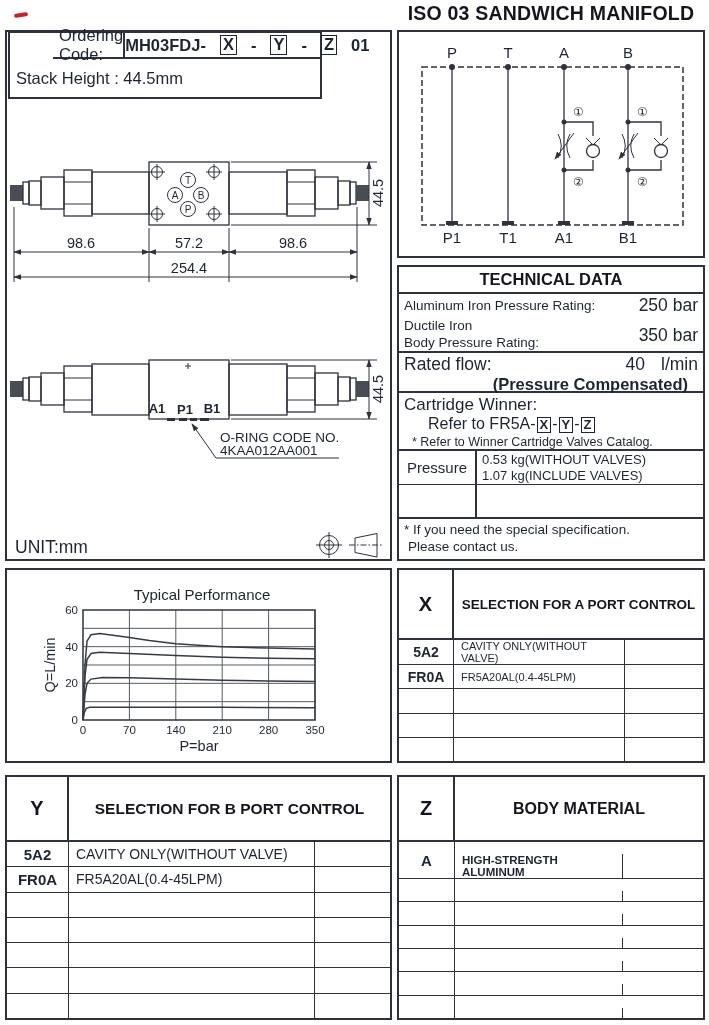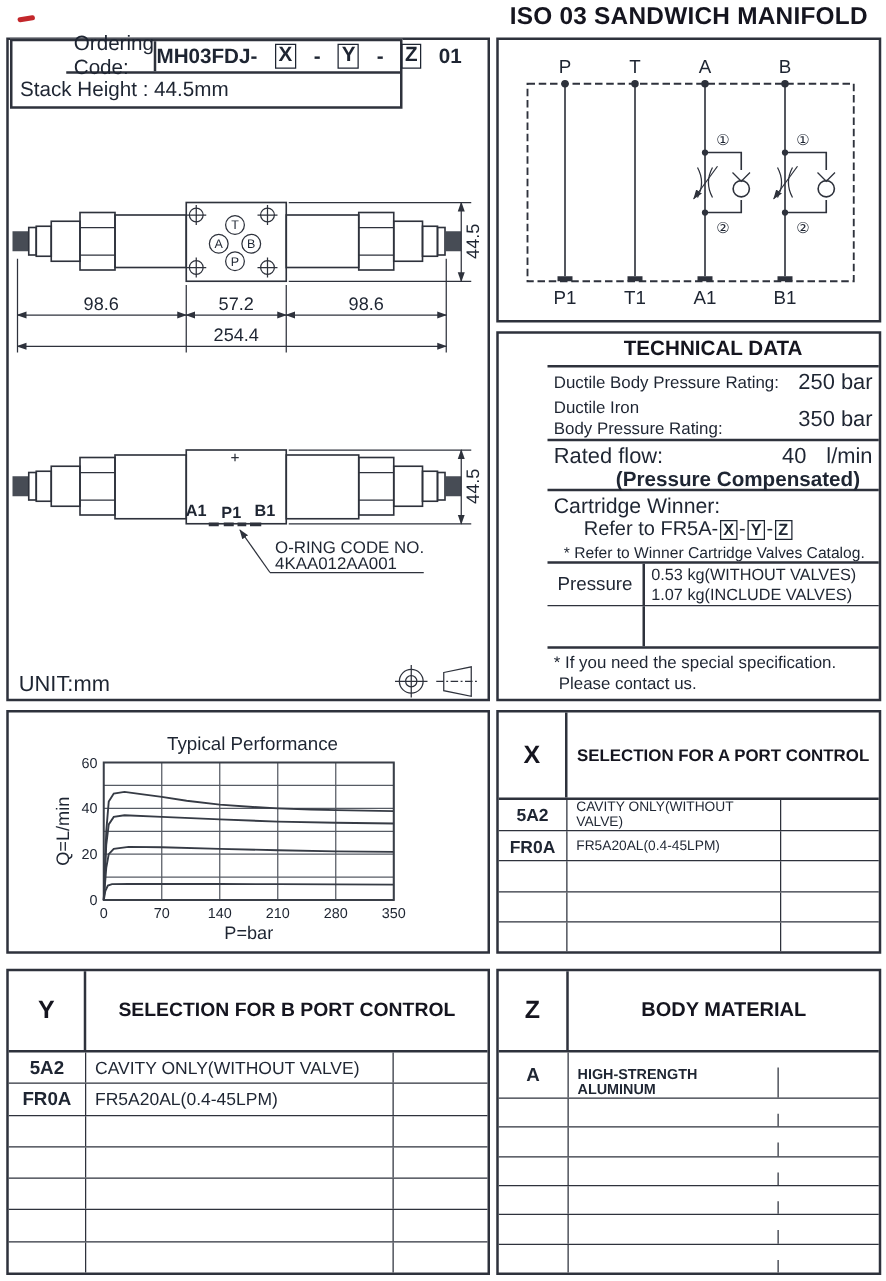--- a/index.html
+++ b/index.html
@@ -13,37 +13,37 @@
   #page{position:relative;width:709px;height:1025px;background:#fff;overflow:hidden;}
 
   .panel{position:absolute;border:2px solid var(--line);background:#fff;}
 
   
   #red-mark{position:absolute;left:14px;top:13px;width:14px;height:4px;background:#c3272b;border-radius:2px;transform:rotate(-9deg);}
 
   
   #ordering{position:absolute;left:8px;top:31px;width:314px;border:2px solid var(--line);background:#fff;z-index:3;}
   #ordering .row1{display:flex;height:26px;border-bottom:2px solid var(--line);align-items:center;margin-left:43px;}
-  #ordering .row2{height:26px;display:flex;align-items:center;padding-left:6px;font-size:16.5px;}
+  #ordering .row2{height:38px;display:flex;align-items:center;padding-left:6px;font-size:16.5px;}
   #ordering .olabel{width:146px;border-right:2px solid var(--line);height:100%;display:flex;align-items:center;padding-left:6px;font-size:16.5px;}
   #ordering .ocode{flex:1;display:flex;align-items:center;justify-content:center;font-weight:bold;font-size:16.5px;gap:13px;}
   .codebox{display:inline-block;border:1.5px solid var(--text);padding:0 2px;margin:0 1px;line-height:1.05;font-weight:bold;}
 
   
   #main-title{position:absolute;left:395px;top:2px;width:312px;text-align:center;font-size:19.5px;font-weight:800;color:var(--title);letter-spacing:.2px;}
 
   
   #left-panel{left:5px;top:30px;width:387px;height:531px;}
   #left-panel svg{position:absolute;left:0;top:0;}
 
   
   #schematic-panel{left:397px;top:30px;width:308px;height:228px;}
 
   
-  #tech-panel{left:397px;top:265px;width:308px;height:296px;display:flex;flex-direction:column;padding-left:39px;}
+  #tech-panel{left:397px;top:265px;width:308px;height:296px;display:flex;flex-direction:column;}
   .t-header{height:28px;border-bottom:2px solid var(--line);display:flex;align-items:center;justify-content:center;font-weight:800;font-size:16.5px;color:var(--title);}
   .t-row1{height:24px;display:flex;align-items:center;justify-content:space-between;padding:0 5px;}
   .t-row1 .lbl{font-size:13.5px;}
   .t-row1 .val{font-size:17.5px;}
   .t-row2{height:36px;border-bottom:2px solid var(--line);display:flex;justify-content:space-between;padding:0 5px 2px 5px;}
   .t-row2 .lbl{font-size:13.5px;line-height:1.25;padding-top:1px;}
   .t-row2 .val{font-size:17.5px;align-self:flex-end;padding-bottom:3px;}
   .t-row3{height:40px;border-bottom:2px solid var(--line);padding:1px 5px;}
   .t-row3 .line1{display:flex;justify-content:space-between;font-size:17.5px;}
   .t-row3 .line2{text-align:right;font-size:16.5px;padding-right:10px;font-weight:bold;}
@@ -311,21 +311,21 @@
       <text class="schem-port" x="53" y="211" text-anchor="middle">P1</text>
       <text class="schem-port" x="109" y="211" text-anchor="middle">T1</text>
       <text class="schem-port" x="165" y="211" text-anchor="middle">A1</text>
       <text class="schem-port" x="229" y="211" text-anchor="middle">B1</text>
     </svg>
   </div>
 
   <div id="tech-panel" class="panel">
     <div class="t-header">TECHNICAL DATA</div>
     <div class="t-row1">
-      <span class="lbl">Ductile Body Pressure Rating:</span>
+      <span class="lbl">Aluminum Iron Pressure Rating:</span>
       <span class="val">250 bar</span>
     </div>
     <div class="t-row2">
       <span class="lbl">
         <span>Ductile Iron</span><br>
         <span>Body Pressure Rating:</span>
       </span>
       <span class="val">350 bar</span>
     </div>
     <div class="t-row3">

